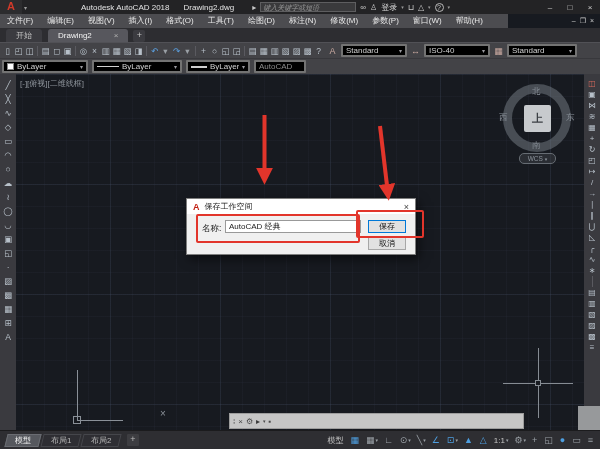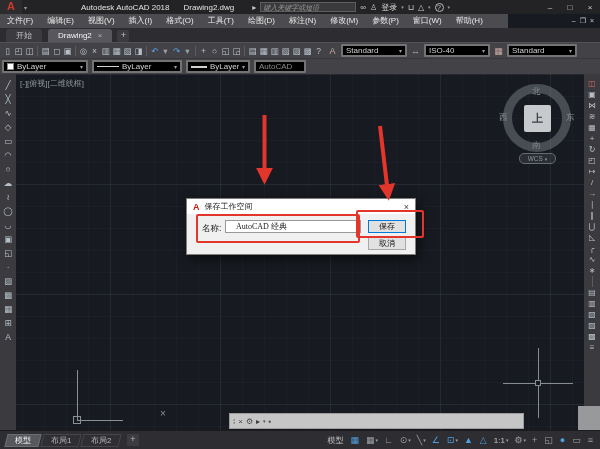--- a/index.html
+++ b/index.html
@@ -24,21 +24,21 @@
   .winbtn{width:20px;height:13px;color:#cfcfcf;font-size:8px;text-align:center;line-height:13px}
 
   .menubar{left:0;top:14px;width:508px;height:14px;background:#4c4c50;display:flex;align-items:center;z-index:20}
   .menuitem{color:#e8e8e8;font-size:8px;padding:0 7px;line-height:14px;white-space:nowrap}
   .docbtns{margin-left:auto;display:flex;gap:4px;padding-right:4px}
   .docbtn{color:#cdcdcd;font-size:7px;line-height:14px}
 
   .tabsrow{left:0;top:28px;width:600px;height:14px;background:#2d2d31;display:flex;align-items:flex-end;z-index:20}
   .ftab{height:13px;display:flex;align-items:center;font-size:8px;padding:0 10px;border-radius:3px 3px 0 0;margin-left:6px;white-space:nowrap}
   .ftab.start{background:#3b3b40;color:#c4c4c4}
-  .ftab.active{background:#57575d;color:#f2f2f2;gap:6px}
+  .ftab.active{background:#57575d;color:#f2f2f2;gap:22px}
   .tabclose{color:#b2b2b2;font-size:8px}
   .tabplus{width:12px;height:12px;background:#3b3b40;color:#c4c4c4;font-size:9px;line-height:11px;text-align:center;margin-left:5px;border-radius:2px}
 
   .toolrow1{left:0;top:42px;width:600px;height:16px;background:#434347;border-top:1px solid #515156;display:flex;align-items:center;padding-left:2px;z-index:20}
   .toolrow2{left:0;top:58px;width:600px;height:16px;background:#434347;border-top:1px solid #38383c;display:flex;align-items:center;gap:4px;padding-left:2px;z-index:20}
   .ico{width:11px;height:12px;display:flex;align-items:center;justify-content:center;font-size:8.5px;color:#b7c0c9;flex:none}
   .ico[data-tone="sep"]{width:1px;height:10px;background:#5a5a60;margin:0 2px}
   .ico[data-tone="blue"]{color:#5ba0e0}
   .ico[data-tone="red"]{color:#d4695c}
   .ico[data-tone="dim"]{color:#9aa0a6}
@@ -82,21 +82,21 @@
   .ch-box{left:535px;top:306px;width:6px;height:6px;border:1px solid #868c93;background:#171a20}
 
   
   .dialog{left:186px;top:124px;width:230px;height:57px;background:#f0f0f0;border:1px solid #7e7e7e;box-shadow:3px 4px 10px rgba(0,0,0,.55);z-index:5}
   .dlg-title{left:0;top:0;width:100%;height:15px;background:#ffffff;display:flex;align-items:center;padding:0 6px;position:absolute}
   .dlg-a{color:#c21f12;font-weight:bold;font-size:9px;margin-right:5px}
   .dlg-tx{color:#222;font-size:8px}
   .dlg-close{margin-left:auto;color:#444;font-size:9px}
   .dlg-label{left:15px;top:24px;font-size:8.5px;color:#1a1a1a;position:absolute}
   .dlg-combo{left:38px;top:21px;width:136px;height:13px;background:#fff;border:1px solid #999;display:flex;align-items:center;position:absolute}
-  .dlg-combo input{flex:1;border:none;outline:none;font-size:8px;color:#222;padding-left:10px;background:transparent;font-family:Liberation Serif, serif}
+  .dlg-combo input{flex:1;border:none;outline:none;font-size:8px;color:#222;padding-left:3px;background:transparent;font-family:Liberation Sans, sans-serif}
   .dlg-combo .ca{color:#555}
   .dlg-btn{width:38px;height:13px;background:#e1e1e1;font-size:8px;color:#111;display:flex;align-items:center;justify-content:center;position:absolute}
   .dlg-save{left:181px;top:21px;border:1px solid #0078d7}
   .dlg-cancel{left:181px;top:38px;border:1px solid #a7a7a7}
 
   .redrect{border:2px solid #e2352b;border-radius:2px;z-index:6}
   .rr1{left:196px;top:214px;width:164px;height:29px}
   .rr2{left:356px;top:210px;width:68px;height:28px}
   .annosvg{left:0;top:0;width:600px;height:449px;z-index:7;pointer-events:none}
 

